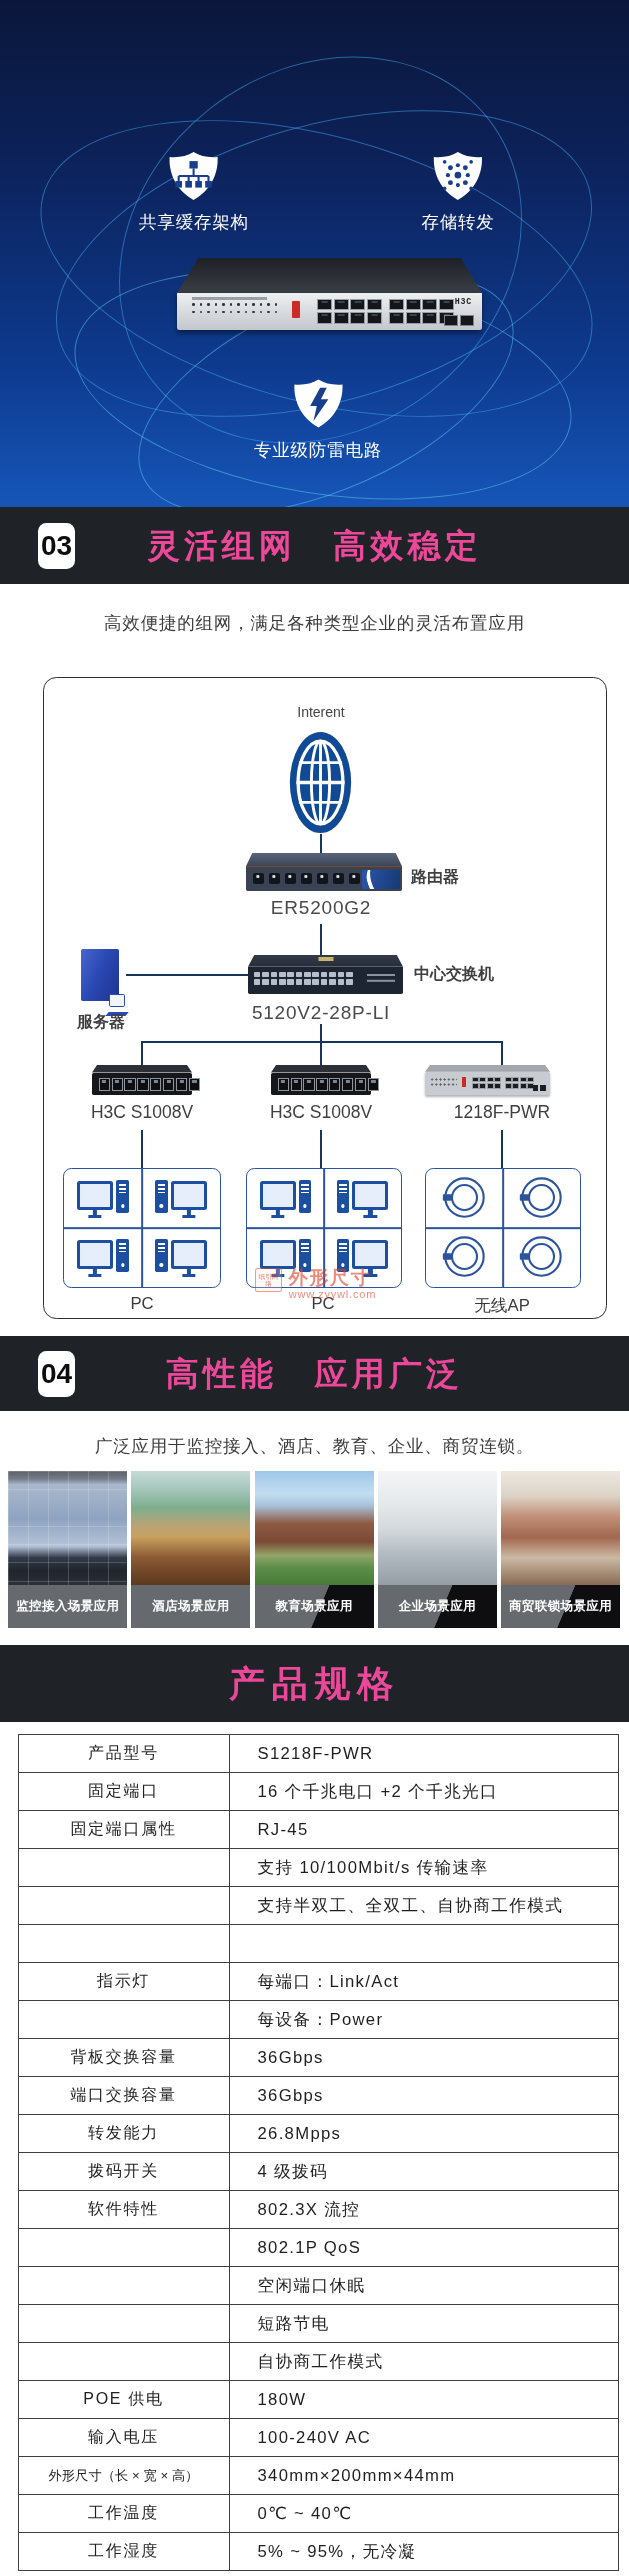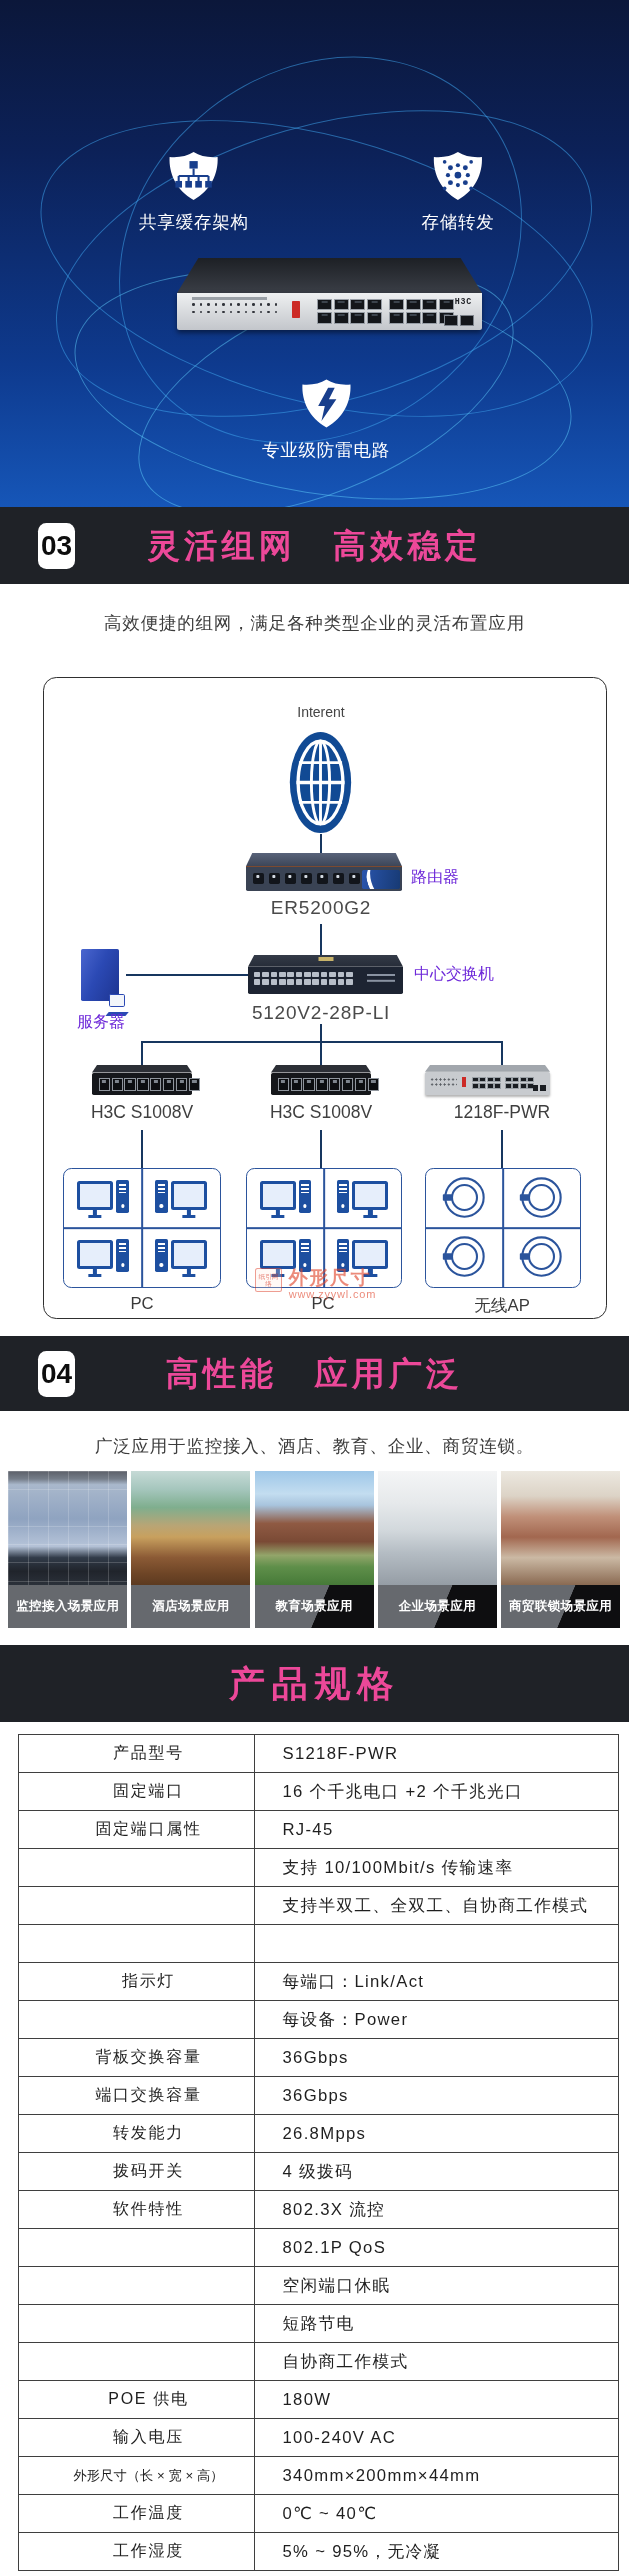--- a/index.html
+++ b/index.html
@@ -46,21 +46,21 @@
   .sub{position:absolute;left:0;width:629px;text-align:center;color:#3c3c3c;font-size:17.5px;letter-spacing:0.8px;}
 
   
   .diagram{position:absolute;left:0;top:674px;width:629px;height:644px;}
   .dframe{position:absolute;left:43px;top:3.3px;width:562px;height:640px;border:1.7px solid #2f2f2f;border-radius:13.3px;}
   .vline{position:absolute;width:1.7px;background:#17365f;}
   .hline{position:absolute;height:1.7px;background:#17365f;}
   .dlabel{position:absolute;transform:translateX(-50%);color:#3f3f3f;white-space:nowrap;}
   .dlabel.side{transform:none;}
   .name-lg{font-size:19px;color:#4a4a4a;letter-spacing:0.8px;}
-  .lbl-19{font-size:16px;color:#6d28d9;}
+  .lbl-19{font-size:16px;color:#404040;font-weight:bold;}
   .lbl-21{font-size:17.5px;color:#3f3f3f;}
   .lbl-20{font-size:16.7px;color:#3a3a3a;}
 
   .globe{position:absolute;left:289px;top:57px;}
 
   
   .router{position:absolute;left:246px;top:179px;width:156px;height:38px;}
   .rtop{height:13.3px;background:linear-gradient(180deg,#59637a,#3d4658);clip-path:polygon(4% 0,96% 0,100% 100%,0 100%);}
   .rfront{position:relative;height:24px;background:#3a4354;border-top:1.7px solid #7c4a30;border-radius:0 0 1.7px 1.7px;}
   .rports{position:absolute;left:6.7px;top:5.8px;display:flex;gap:5px;}
@@ -144,21 +144,21 @@
   .p2{background:linear-gradient(180deg,#c6dad6 0%,#a5c6bd 16%,#7fae8e 32%,#b9a575 48%,#c8a05e 58%,#8b5a35 76%,#6e4526 90%,#5c3a20 100%);}
   .p3{background:linear-gradient(180deg,#9ec7e8 0%,#c3ddf0 20%,#a8c4dd 30%,#8f5a43 46%,#7a4a35 62%,#93a56a 74%,#5f8f4a 84%,#467a38 100%);}
   .p4{background:linear-gradient(180deg,#f4f5f6 0%,#e6e9eb 28%,#d2d8dc 52%,#b4bcc3 72%,#959da5 100%);}
   .p5{background:linear-gradient(180deg,#ece8e0 0%,#dcd3c6 22%,#c09079 40%,#a2674f 58%,#cbb9a4 76%,#8a6a52 100%);}
 
   
   .spec-table{position:absolute;left:17.5px;top:1734px;width:599px;border:0.8px solid #3f3f3f;}
   .spec-row{display:flex;height:37px;border-bottom:0.8px solid #3f3f3f;}
   .spec-row:last-child{border-bottom:none;}
   .spec-label{width:210px;border-right:0.8px solid #3f3f3f;display:flex;align-items:center;justify-content:center;
-              font-size:16px;color:#1f1f1f;letter-spacing:1.7px;text-align:right;padding-left:25px;}
+              font-size:16px;color:#1f1f1f;letter-spacing:1.7px;text-align:right;}
   .spec-label.small{font-size:13.3px;letter-spacing:0;}
   .spec-value{flex:1;display:flex;align-items:center;padding-left:28px;font-size:16.7px;color:#1f1f1f;letter-spacing:1.3px;}
 </style>
 </head>
 <body>
 
 <div class="page">
 
   <div class="hero">
     <div class="orbit" style="left:48px;top:125px;width:550px;height:275px;transform:rotate(-16deg);"></div>
@@ -197,21 +197,21 @@
             <circle cx="48" cy="46" r="2.2" fill="#183e8c"></circle>
           <circle cx="32" cy="18" r="2.5" fill="#183e8c"></circle>
             <circle cx="32" cy="42" r="2.5" fill="#183e8c"></circle>
           <circle cx="20" cy="30" r="2.5" fill="#183e8c"></circle>
             <circle cx="44" cy="30" r="2.5" fill="#183e8c"></circle>
         </svg>
       </span>
       <span class="flabel">存储转发</span>
     </div>
 
-    <div class="feature" style="left:326px;top:377px;">
+    <div class="feature" style="left:318px;top:377px;">
       <span>
         <svg class="shield" width="53" height="53" viewBox="0 0 64 62">
           <path d="M32 2 C40 7 50 9 61 8 C62 28 53 48 32 60 C11 48 2 28 3 8 C14 9 24 7 32 2 Z" fill="#ffffff"></path>
           <polygon points="34,12 22,34 30,34 26,52 44,26 35,26 42,12" fill="#183e8c"></polygon>
         </svg>
       </span>
       <span class="flabel">专业级防雷电路</span>
     </div>
 
     <div class="device">

